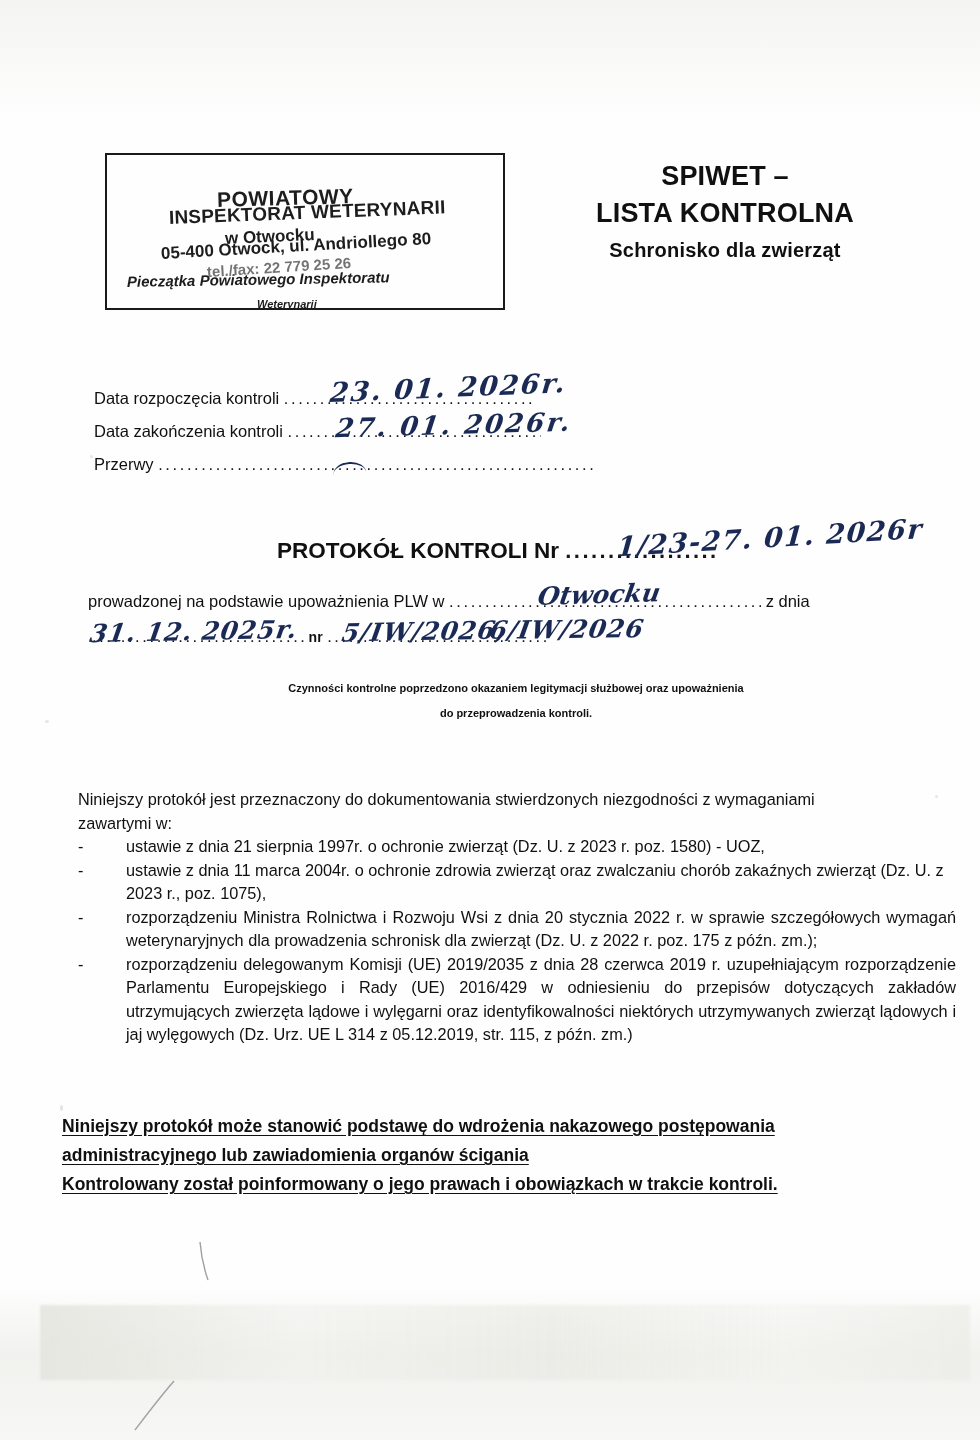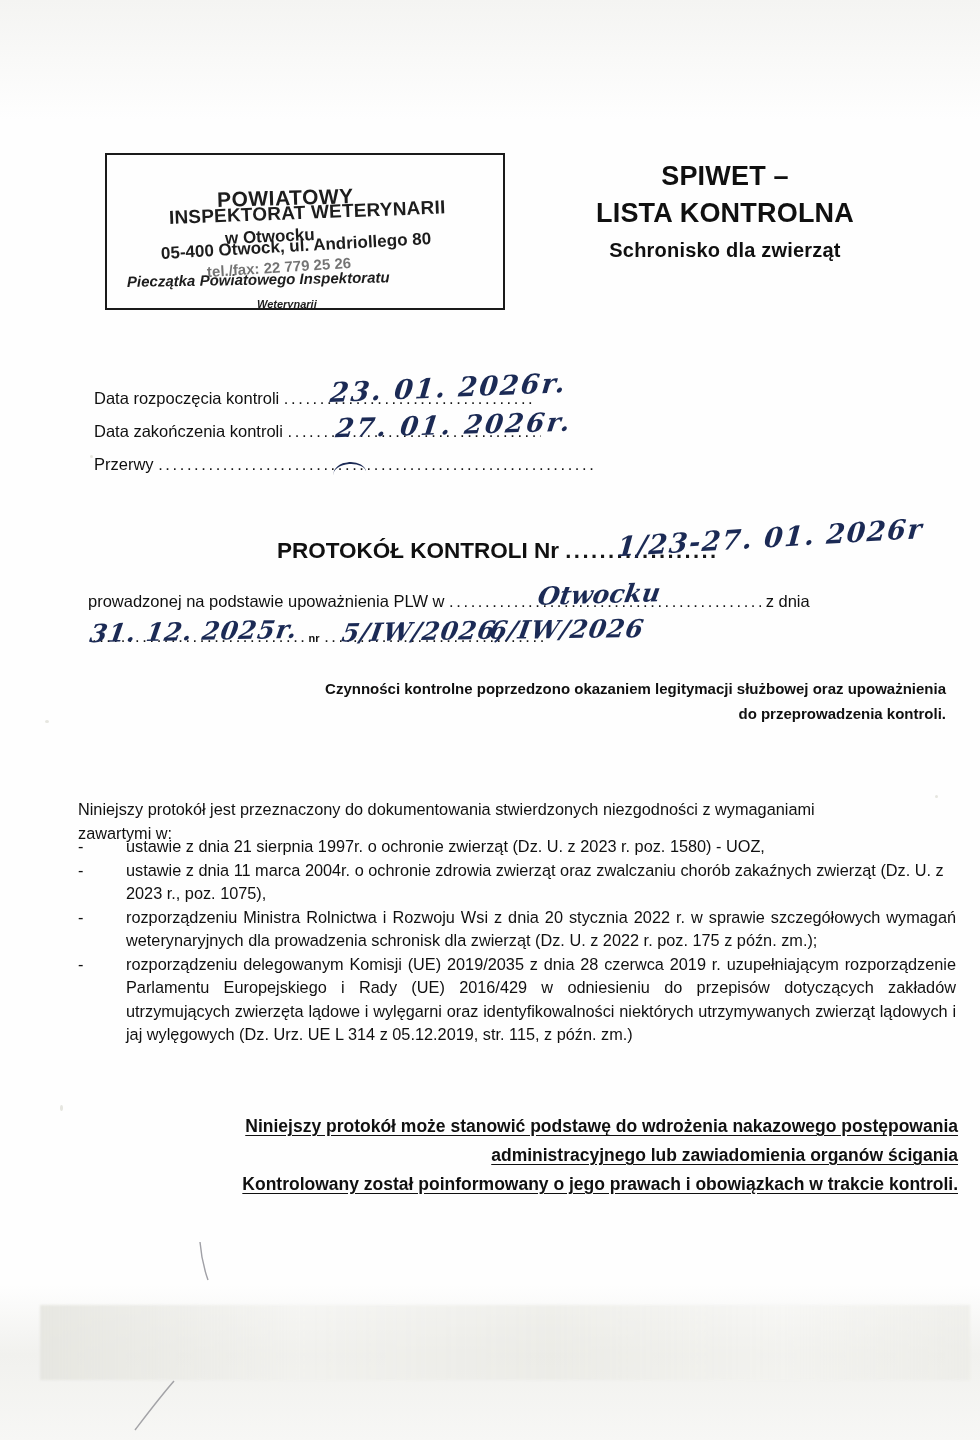--- a/index.html
+++ b/index.html
@@ -169,46 +169,45 @@
   }
   .hw-miasto { left: 538px; top: 580px; font-size: 25px; transform: rotate(-1.8deg) skewX(-11deg); letter-spacing: 0px; }
 
   .zdnia-row {
     position: absolute;
     left: 92px;
     top: 627px;
     font-size: 16.5px;
     white-space: nowrap;
   }
-  .zdnia-row .nr-word { font-weight: 700; font-size: 11px; }
+  .zdnia-row .nr-word { font-weight: 700; font-size: 14px; }
   .hw-data2 { left: 90px; top: 617px; font-size: 25px; transform: rotate(-1.2deg) skewX(-10deg); letter-spacing: 1px; }
   .hw-nr2   { left: 342px; top: 617px; font-size: 25px; transform: rotate(-1.0deg) skewX(-10deg); letter-spacing: 1px; }
   .hw-nr3   { left: 490px; top: 615px; font-size: 25px; transform: rotate(-0.6deg) skewX(-10deg); letter-spacing: 1px; }
 
   
   .czynnosci {
     position: absolute;
     left: 86px;
     top: 676px;
     width: 860px;
-    text-align: right;
-    font-size: 15px;
+    text-align: center;
+    font-size: 11px;
     font-weight: 700;
     line-height: 25px;
   }
 
   
   .body-intro {
     position: absolute;
     left: 78px;
     top: 788px;
     width: 870px;
     font-size: 16.3px;
     line-height: 23.5px;
-    margin-top: 10px;
   }
   .legal-list {
     position: absolute;
     left: 78px;
     top: 835px;
     width: 878px;
     font-size: 16.3px;
     line-height: 23.5px;
   }
   .legal-item {
@@ -223,21 +222,21 @@
   }
   .legal-item.justify { text-align: justify; }
   .legal-item.justify > .txt { display: block; }
 
   
   .footer-block {
     position: absolute;
     left: 62px;
     top: 1112px;
     width: 896px;
-    text-align: right;
+    text-align: left;
     font-size: 17.5px;
     font-weight: 700;
     line-height: 29px;
   }
   .footer-block .fl { display: inline-block; text-decoration: underline; text-underline-offset: 3px; }
 </style>
 </head>
 <body>
 
 <div class="page">

